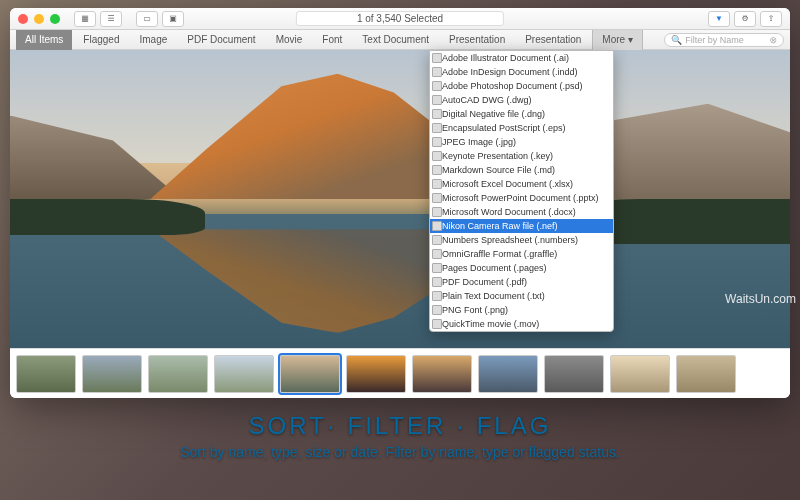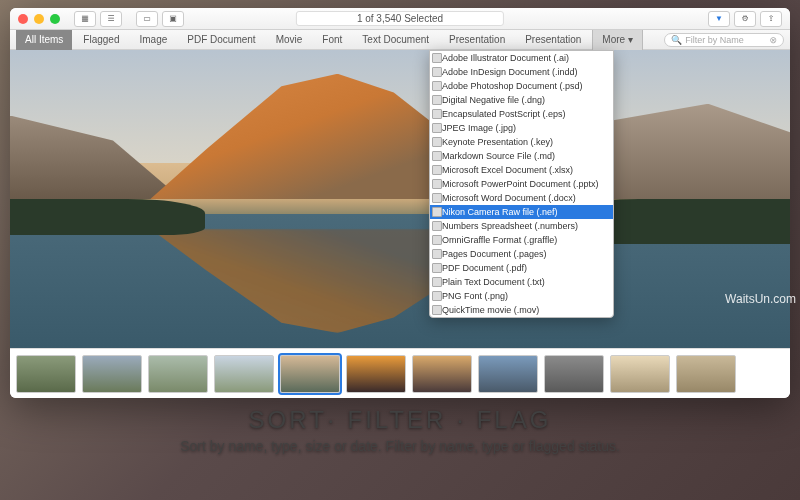--- a/index.html
+++ b/index.html
@@ -39,21 +39,21 @@
 .t2{background:linear-gradient(#9aaabb,#6a7a5a)}
 .t3{background:linear-gradient(#aabbaa,#7a8a6a)}
 .t4{background:linear-gradient(#c8d4e0,#8a9a7a)}
 .t5{background:linear-gradient(#d4b896,#5a6a5a)}
 .t6{background:linear-gradient(#e89a3a,#3a2a2a)}
 .t7{background:linear-gradient(#d8a86a,#4a3a3a)}
 .t8{background:linear-gradient(#7a9abb,#4a5a6a)}
 .t9{background:linear-gradient(#8a8a8a,#5a5a5a)}
 .t10{background:linear-gradient(#e8d8b8,#a89878)}
 .t11{background:linear-gradient(#c8b898,#988868)}
-.promo{margin-top:8px;text-align:center;color:#404040;text-shadow:0 1px 3px rgba(0,0,0,.5)}
+.promo{margin-top:14px;text-align:center;color:#0369a1;text-shadow:0 1px 3px rgba(0,0,0,.5)}
 .promo h1{font-size:24px;font-weight:200;letter-spacing:3px}
 .promo p{font-size:14px;font-weight:300;margin-top:4px;opacity:.9}
 .watermark{position:absolute;right:0;top:290px;color:rgba(255,255,255,.85);font-size:12px;padding:2px 4px}
 </style>
 </head>
 <body>
 
 <div class="window">
   <div class="titlebar">
     <div class="traffic">
@@ -114,20 +114,24 @@
         <div class="dd-item">
           <span class="dd-icon"></span>
           <span>Adobe InDesign Document (.indd)</span>
         </div>
         <div class="dd-item">
           <span class="dd-icon"></span>
           <span>Adobe Photoshop Document (.psd)</span>
         </div>
         <div class="dd-item">
           <span class="dd-icon"></span>
+          <span>AutoCAD DWG (.dwg)</span>
+        </div>
+        <div class="dd-item">
+          <span class="dd-icon"></span>
           <span>Digital Negative file (.dng)</span>
         </div>
         <div class="dd-item">
           <span class="dd-icon"></span>
           <span>Encapsulated PostScript (.eps)</span>
         </div>
         <div class="dd-item">
           <span class="dd-icon"></span>
           <span>JPEG Image (.jpg)</span>
         </div>

